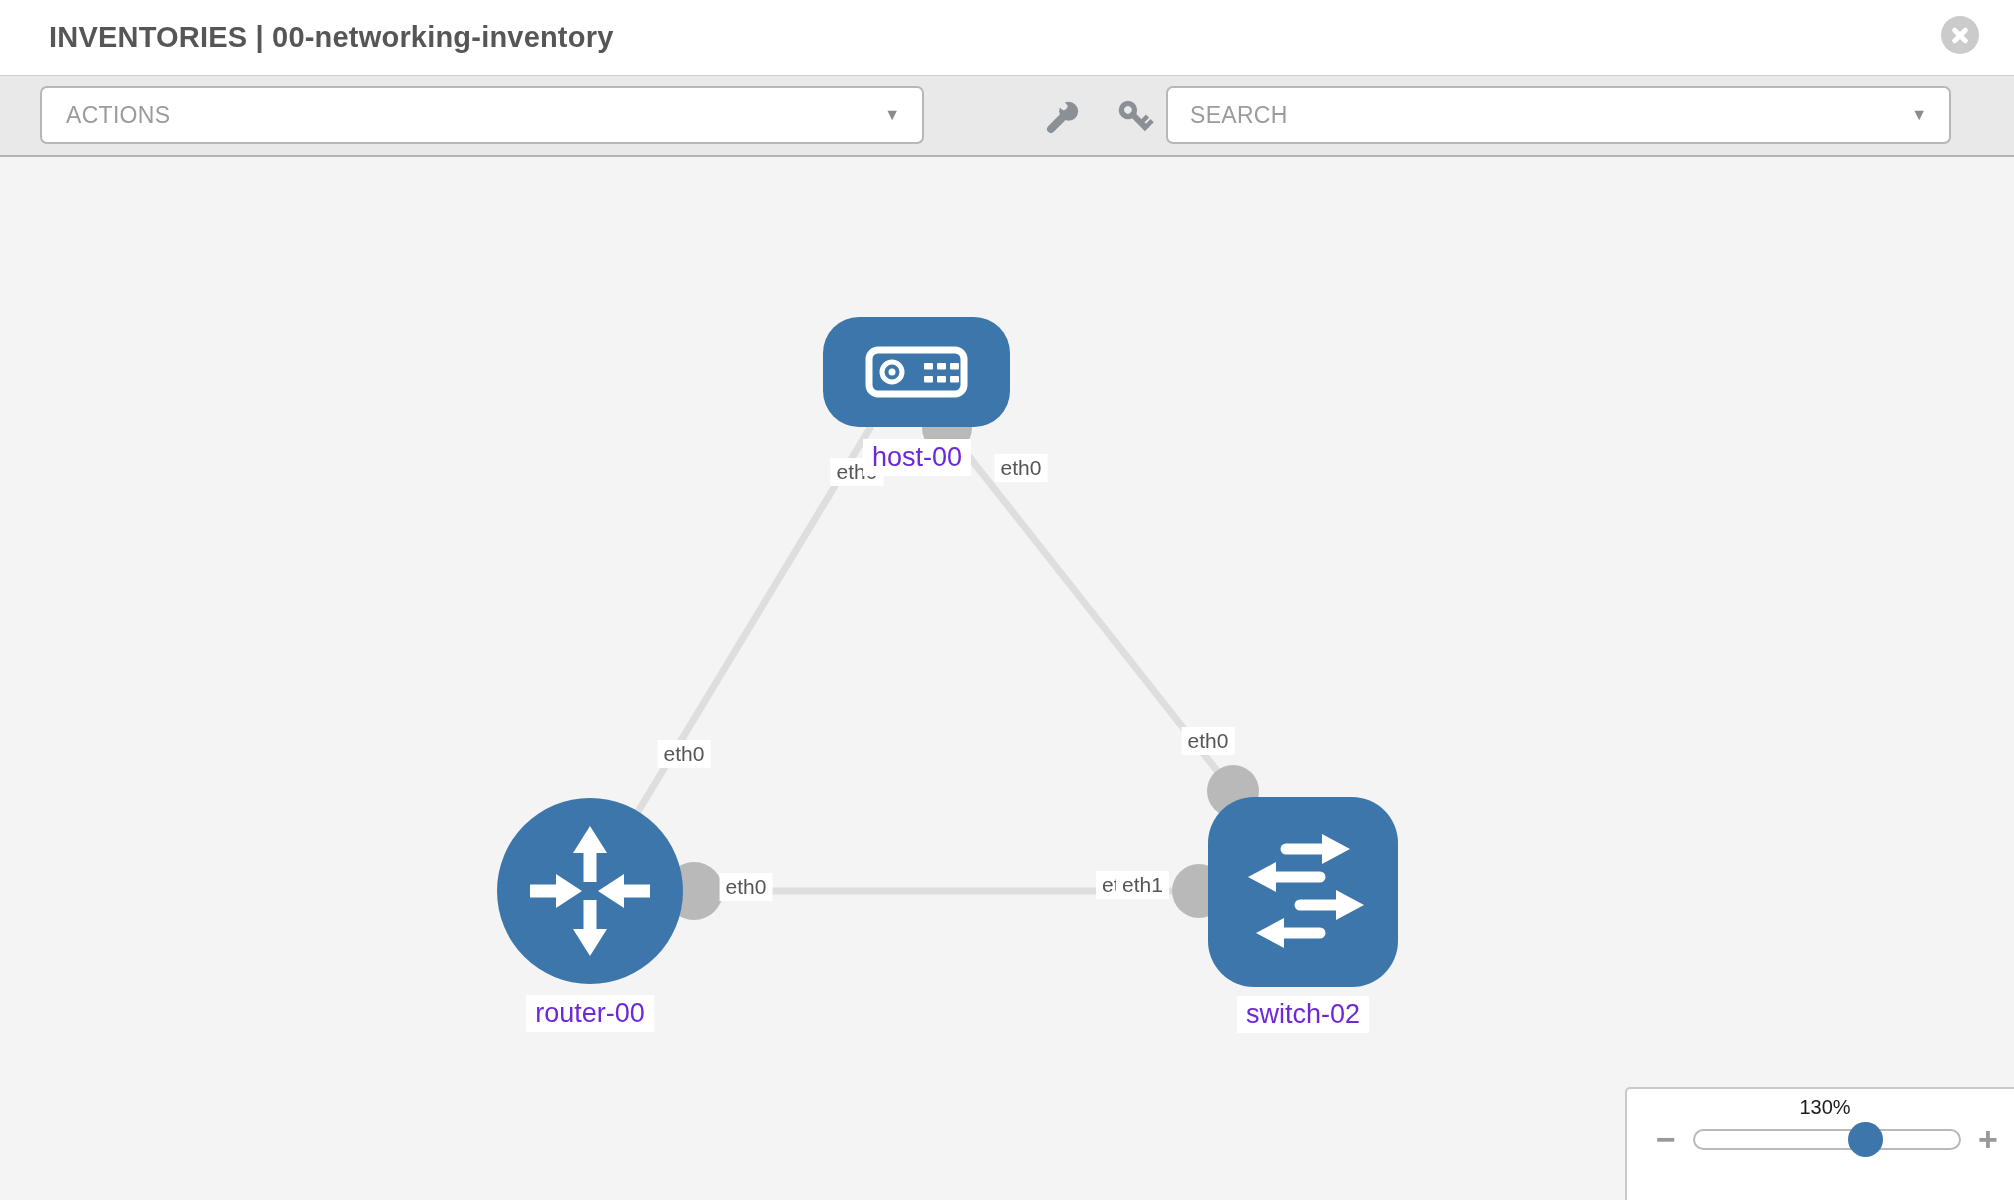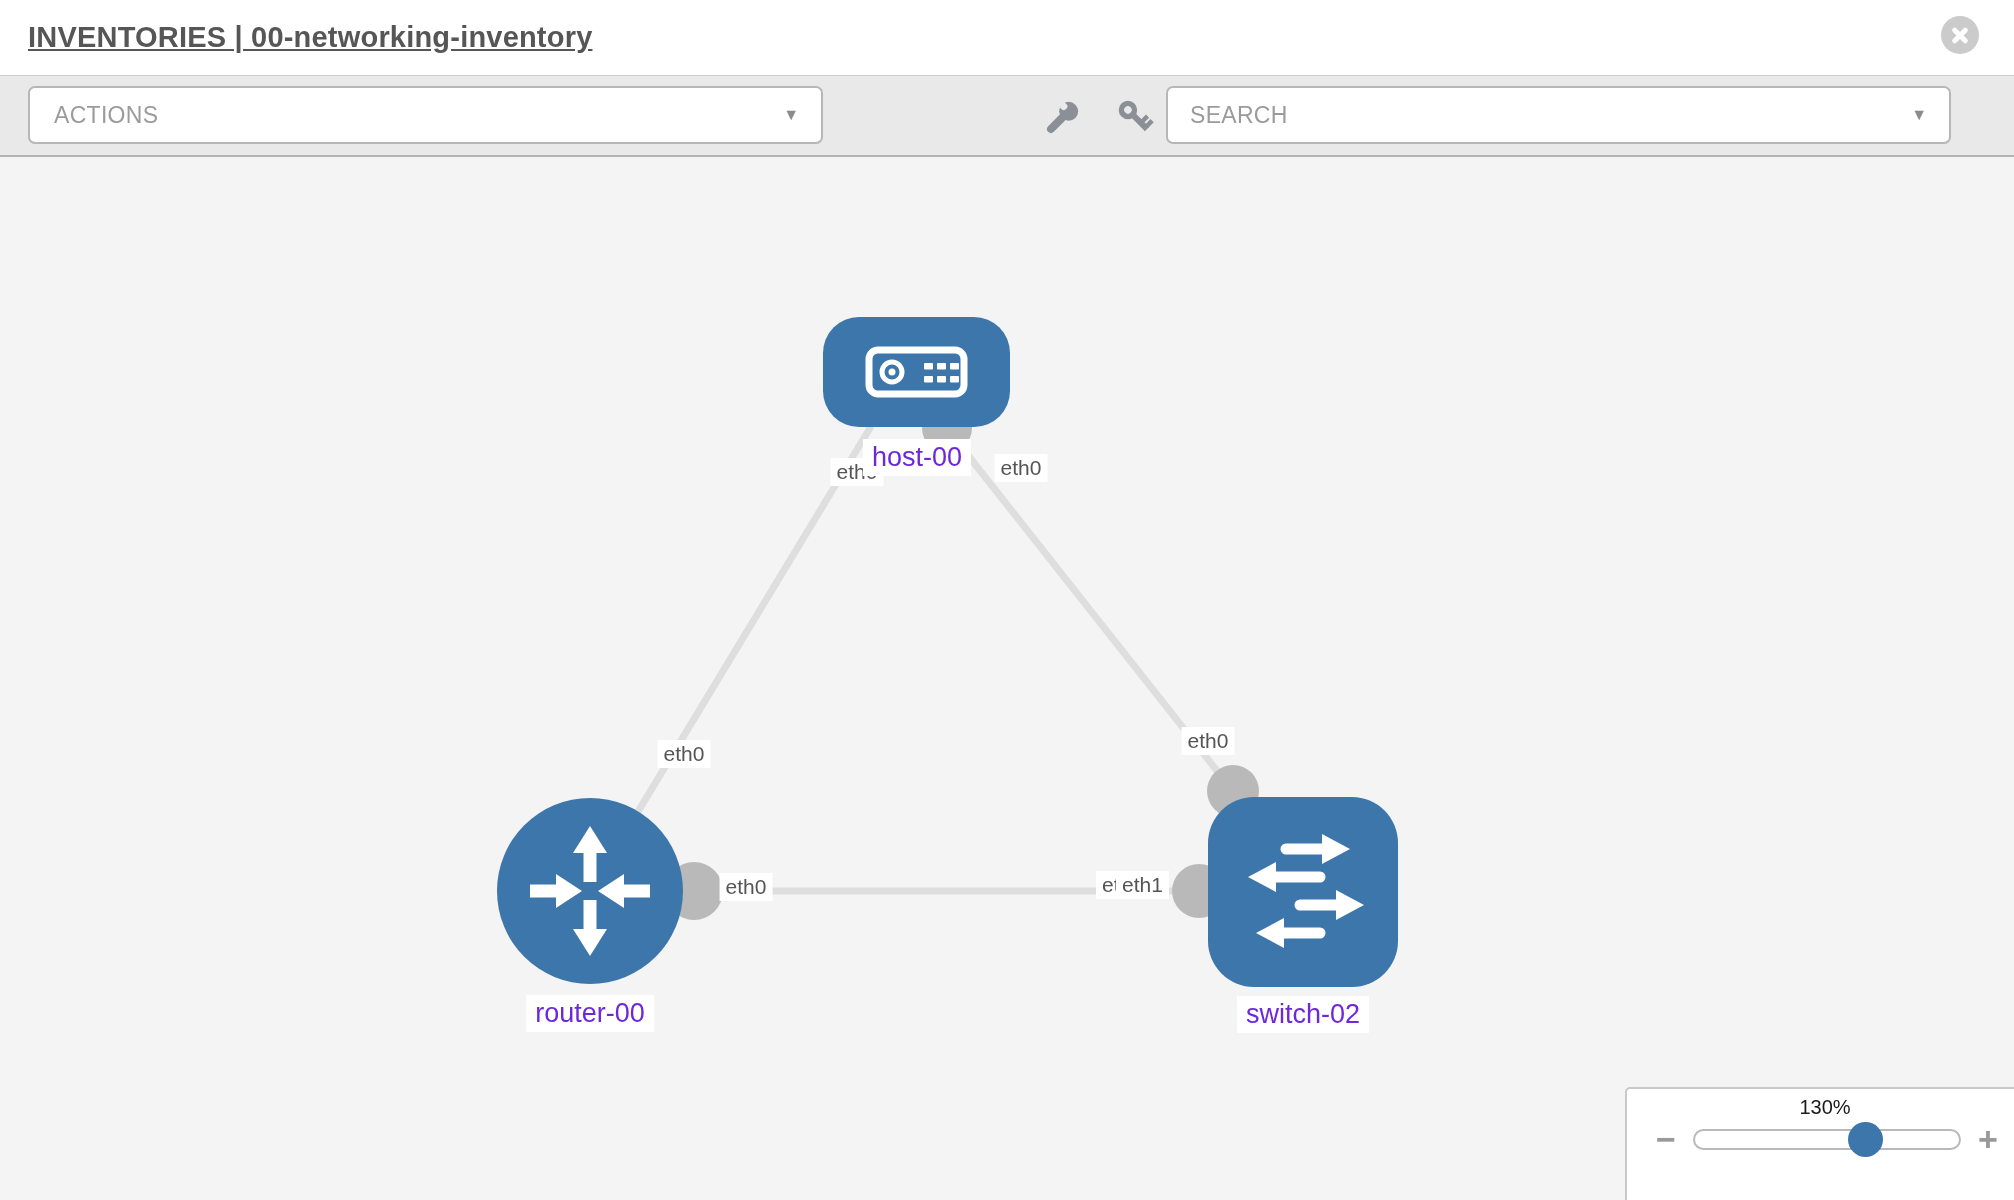--- a/index.html
+++ b/index.html
@@ -1,32 +1,32 @@
 <!DOCTYPE html>
 <html><head>
 <meta charset="utf-8">
 <style>
   html,body{margin:0;padding:0;}
   body{font-family:"Liberation Sans","DejaVu Sans",sans-serif;background:#fff;}
   .screen{position:relative;width:2014px;height:1200px;overflow:hidden;background:#fff;}
 
   
   .header{position:absolute;left:0;top:0;width:2014px;height:75px;background:#fff;display:flex;align-items:center;}
-  .page-title{margin-left:28px;font-size:29px;font-weight:bold;color:#565656;letter-spacing:.2px;text-decoration:underline;}
+  .page-title{margin-left:49px;font-size:29px;font-weight:bold;color:#565656;letter-spacing:.2px;}
   .close-btn{position:absolute;left:1941px;top:16px;width:38px;height:38px;border-radius:50%;background:#cbcbcb;cursor:pointer;}
   .close-btn .bar{position:absolute;left:9px;top:17px;width:20px;height:5px;border-radius:2.5px;background:#fff;}
   .close-btn .bar.b1{transform:rotate(45deg);}
   .close-btn .bar.b2{transform:rotate(-45deg);}
 
   
   .toolbar{position:absolute;left:0;top:75px;width:2014px;height:82px;background:#e9e9e9;border-top:1px solid #cdcdcd;border-bottom:2px solid #b3b3b3;box-sizing:border-box;}
   .select-box{position:absolute;top:10px;height:58px;background:#fff;border:2px solid #b7b7b7;border-radius:7px;box-sizing:border-box;display:flex;align-items:center;justify-content:space-between;padding:0 22px;cursor:pointer;}
   .select-box .sel-label{font-size:23px;color:#9b9b9b;letter-spacing:.3px;}
   .select-box .caret{font-size:16px;color:#8c8c8c;}
-  .actions-box{left:28px;width:795px;padding-left:24px;}
+  .actions-box{left:40px;width:884px;padding-left:24px;}
   .search-box{left:1166px;width:785px;}
   .tool-icon{position:absolute;top:18px;width:46px;height:46px;cursor:pointer;}
   .wrench-wrap{left:1040px;}
   .key-wrap{left:1112px;}
 
   
   .canvas{position:absolute;left:0;top:157px;width:2014px;height:1043px;background:#f4f4f4;overflow:hidden;}
   .links-layer{position:absolute;left:0;top:0;}
 
   .node{position:absolute;background:#3c76ab;display:flex;align-items:center;justify-content:center;cursor:pointer;}

